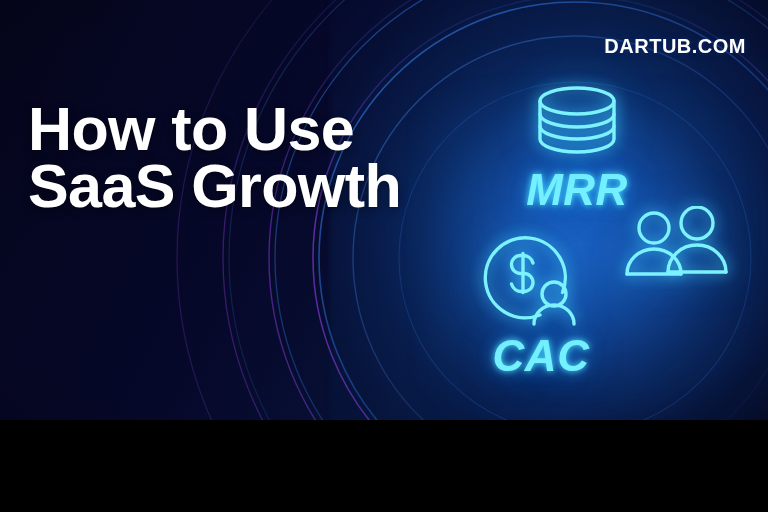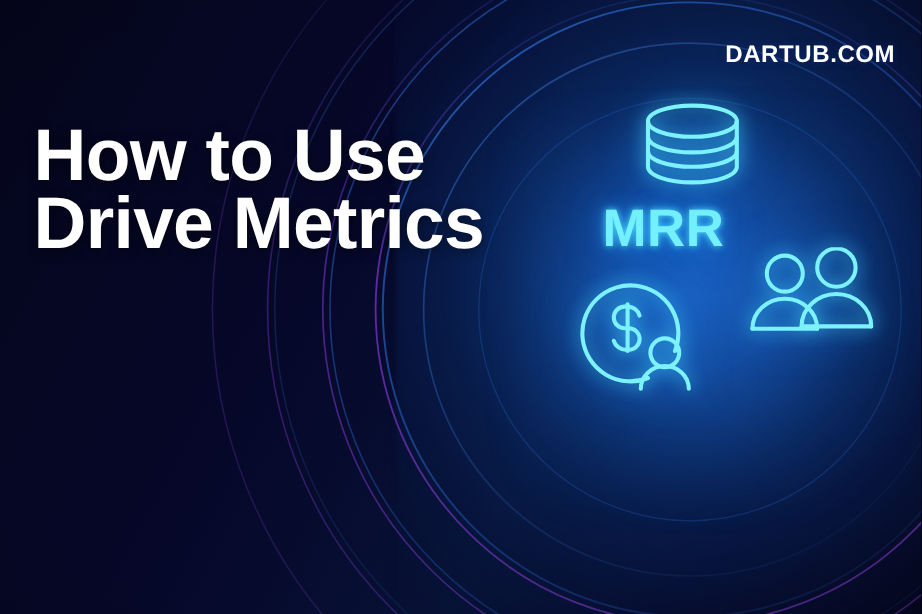--- a/index.html
+++ b/index.html
@@ -3,21 +3,21 @@
 <meta charset="utf-8">
 <style>
   html, body {
     margin: 0;
     padding: 0;
     background: #000;
   }
   #canvas {
     position: relative;
     width: 768px;
-    height: 512px;
+    height: 420px;
     overflow: hidden;
     background: #05051c;
     font-family: "Liberation Sans", sans-serif;
     -webkit-font-smoothing: antialiased;
   }
 
   
   .bg-base {
     position: absolute;
     inset: 0;
@@ -92,21 +92,21 @@
     font-weight: bold;
     line-height: 57px;
     letter-spacing: -0.6px;
     white-space: nowrap;
     text-shadow: 0 2px 10px rgba(0,0,0,0.45);
   }
   .headline-line.indent { padding-left: 24px; }
 
   
   .cluster { position: absolute; inset: 0; pointer-events: none; }
-  .metric { position: absolute; text-align: left; }
+  .metric { position: absolute; text-align: center; font-style: italic; }
   .metric .glyph { display: block; filter: drop-shadow(0 0 7px rgba(70,220,255,0.85)) drop-shadow(0 0 16px rgba(30,150,255,0.55)); }
   .metric .label {
     display: block;
     font-size: 44px;
     font-weight: bold;
     letter-spacing: 0.5px;
     color: #74f0ff;
     text-shadow:
       0 0 6px rgba(80,230,255,0.95),
       0 0 16px rgba(40,170,255,0.75),
@@ -162,21 +162,21 @@
       <circle cx="575" cy="258" r="398" stroke="url(#arcPurple)" stroke-width="1.2" opacity="0.35"></circle>
     </g>
   </svg>
 
   <div class="bg-vignette"></div>
 
   <div class="watermark">DARTUB.COM</div>
 
   <div class="headline">
     <span class="headline-line">How to Use</span>
-    <span class="headline-line">Drive Metrics</span>
+    <span class="headline-line">SaaS Growth</span>
   </div>
 
   <div class="cluster">
 
     <div class="metric metric-mrr">
       <span class="glyph">
         <svg width="150" height="72" viewBox="0 0 150 72" fill="none" stroke="#7df2ff" stroke-width="3.4" stroke-linecap="round">
           <ellipse cx="75" cy="17" rx="37" ry="13"></ellipse>
           <path d="M38 17 V 55 A 37 13 0 0 0 112 55 V 17"></path>
           <path d="M38 30 A 37 13 0 0 0 112 30"></path>
@@ -193,20 +193,21 @@
           <path d="M96.5 64.5 A 40 40 0 1 0 74 87"></path>
 
           <path d="M57 25.5 V 64.5"></path>
           <path d="M67 35 a 10.5 10.5 0 0 0 -10.5 -7.5 h -2 a 9 9 0 0 0 0 18 h 3.5 a 9 9 0 0 1 0 18 h -2 A 10.5 10.5 0 0 1 45.5 56"></path>
 
           <circle cx="88" cy="66" r="12"></circle>
 
           <path d="M68 96 a 20 19 0 0 1 40 0"></path>
         </svg>
       </span>
+      <span class="label">CAC</span>
     </div>
 
     <div class="metric metric-ltv">
       <span class="glyph">
         <svg width="130" height="80" viewBox="0 0 130 80" fill="none" stroke="#7df2ff" stroke-width="3.4" stroke-linecap="round" stroke-linejoin="round">
 
           <circle cx="40" cy="22" r="15"></circle>
           <path d="M13 68 a 27 25 0 0 1 54 0"></path>
           <path d="M13 68 H 67"></path>
 

